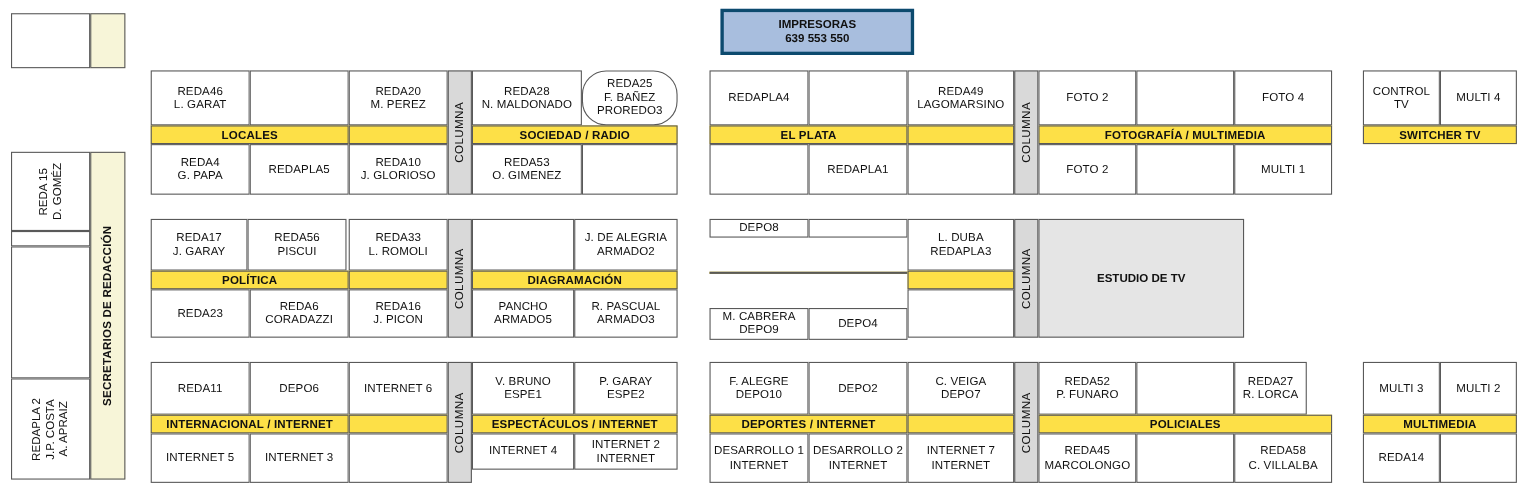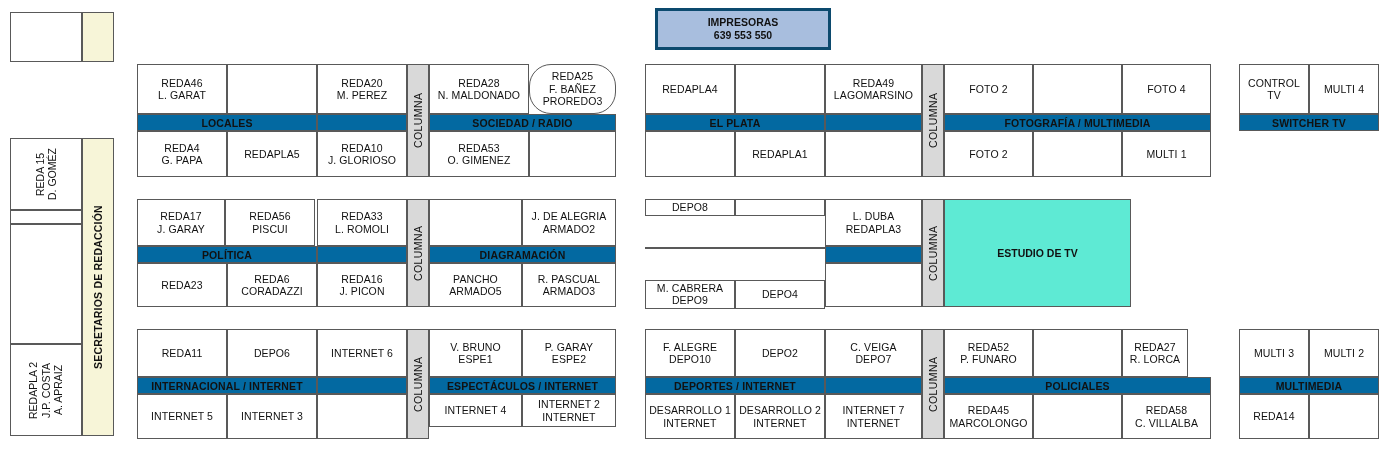--- a/index.html
+++ b/index.html
@@ -29,21 +29,21 @@
     font-size:10.5px;
     line-height:12.5px;
     letter-spacing:.1px;
     white-space:pre-line;
     padding:1px 2px;
     overflow:hidden;
   }
   .label{
     box-sizing:border-box;
     border:1px solid #595959;
-    background:#0369a1;
+    background:#fde047;
     display:flex;align-items:center;justify-content:center;
     font-size:10.5px;
     font-weight:bold;
     letter-spacing:.15px;
     white-space:nowrap;
     overflow:hidden;
   }
   .columna{
     box-sizing:border-box;
     border:1px solid #595959;
@@ -52,21 +52,21 @@
     display:flex;align-items:center;justify-content:center;
     font-size:10.5px;
     letter-spacing:.4px;
     writing-mode:vertical-rl;
     transform:rotate(180deg);
     white-space:nowrap;
   }
   .studio{
     box-sizing:border-box;
     border:1px solid #595959;
-    background:#5eead4;
+    background:#e5e5e5;
     display:flex;align-items:center;justify-content:center;
     font-size:10.5px;font-weight:bold;
     white-space:nowrap;
   }
 
   
   #printers{
     position:absolute;
     border:3px solid #0c4a6e;
     background:#a8bede;

